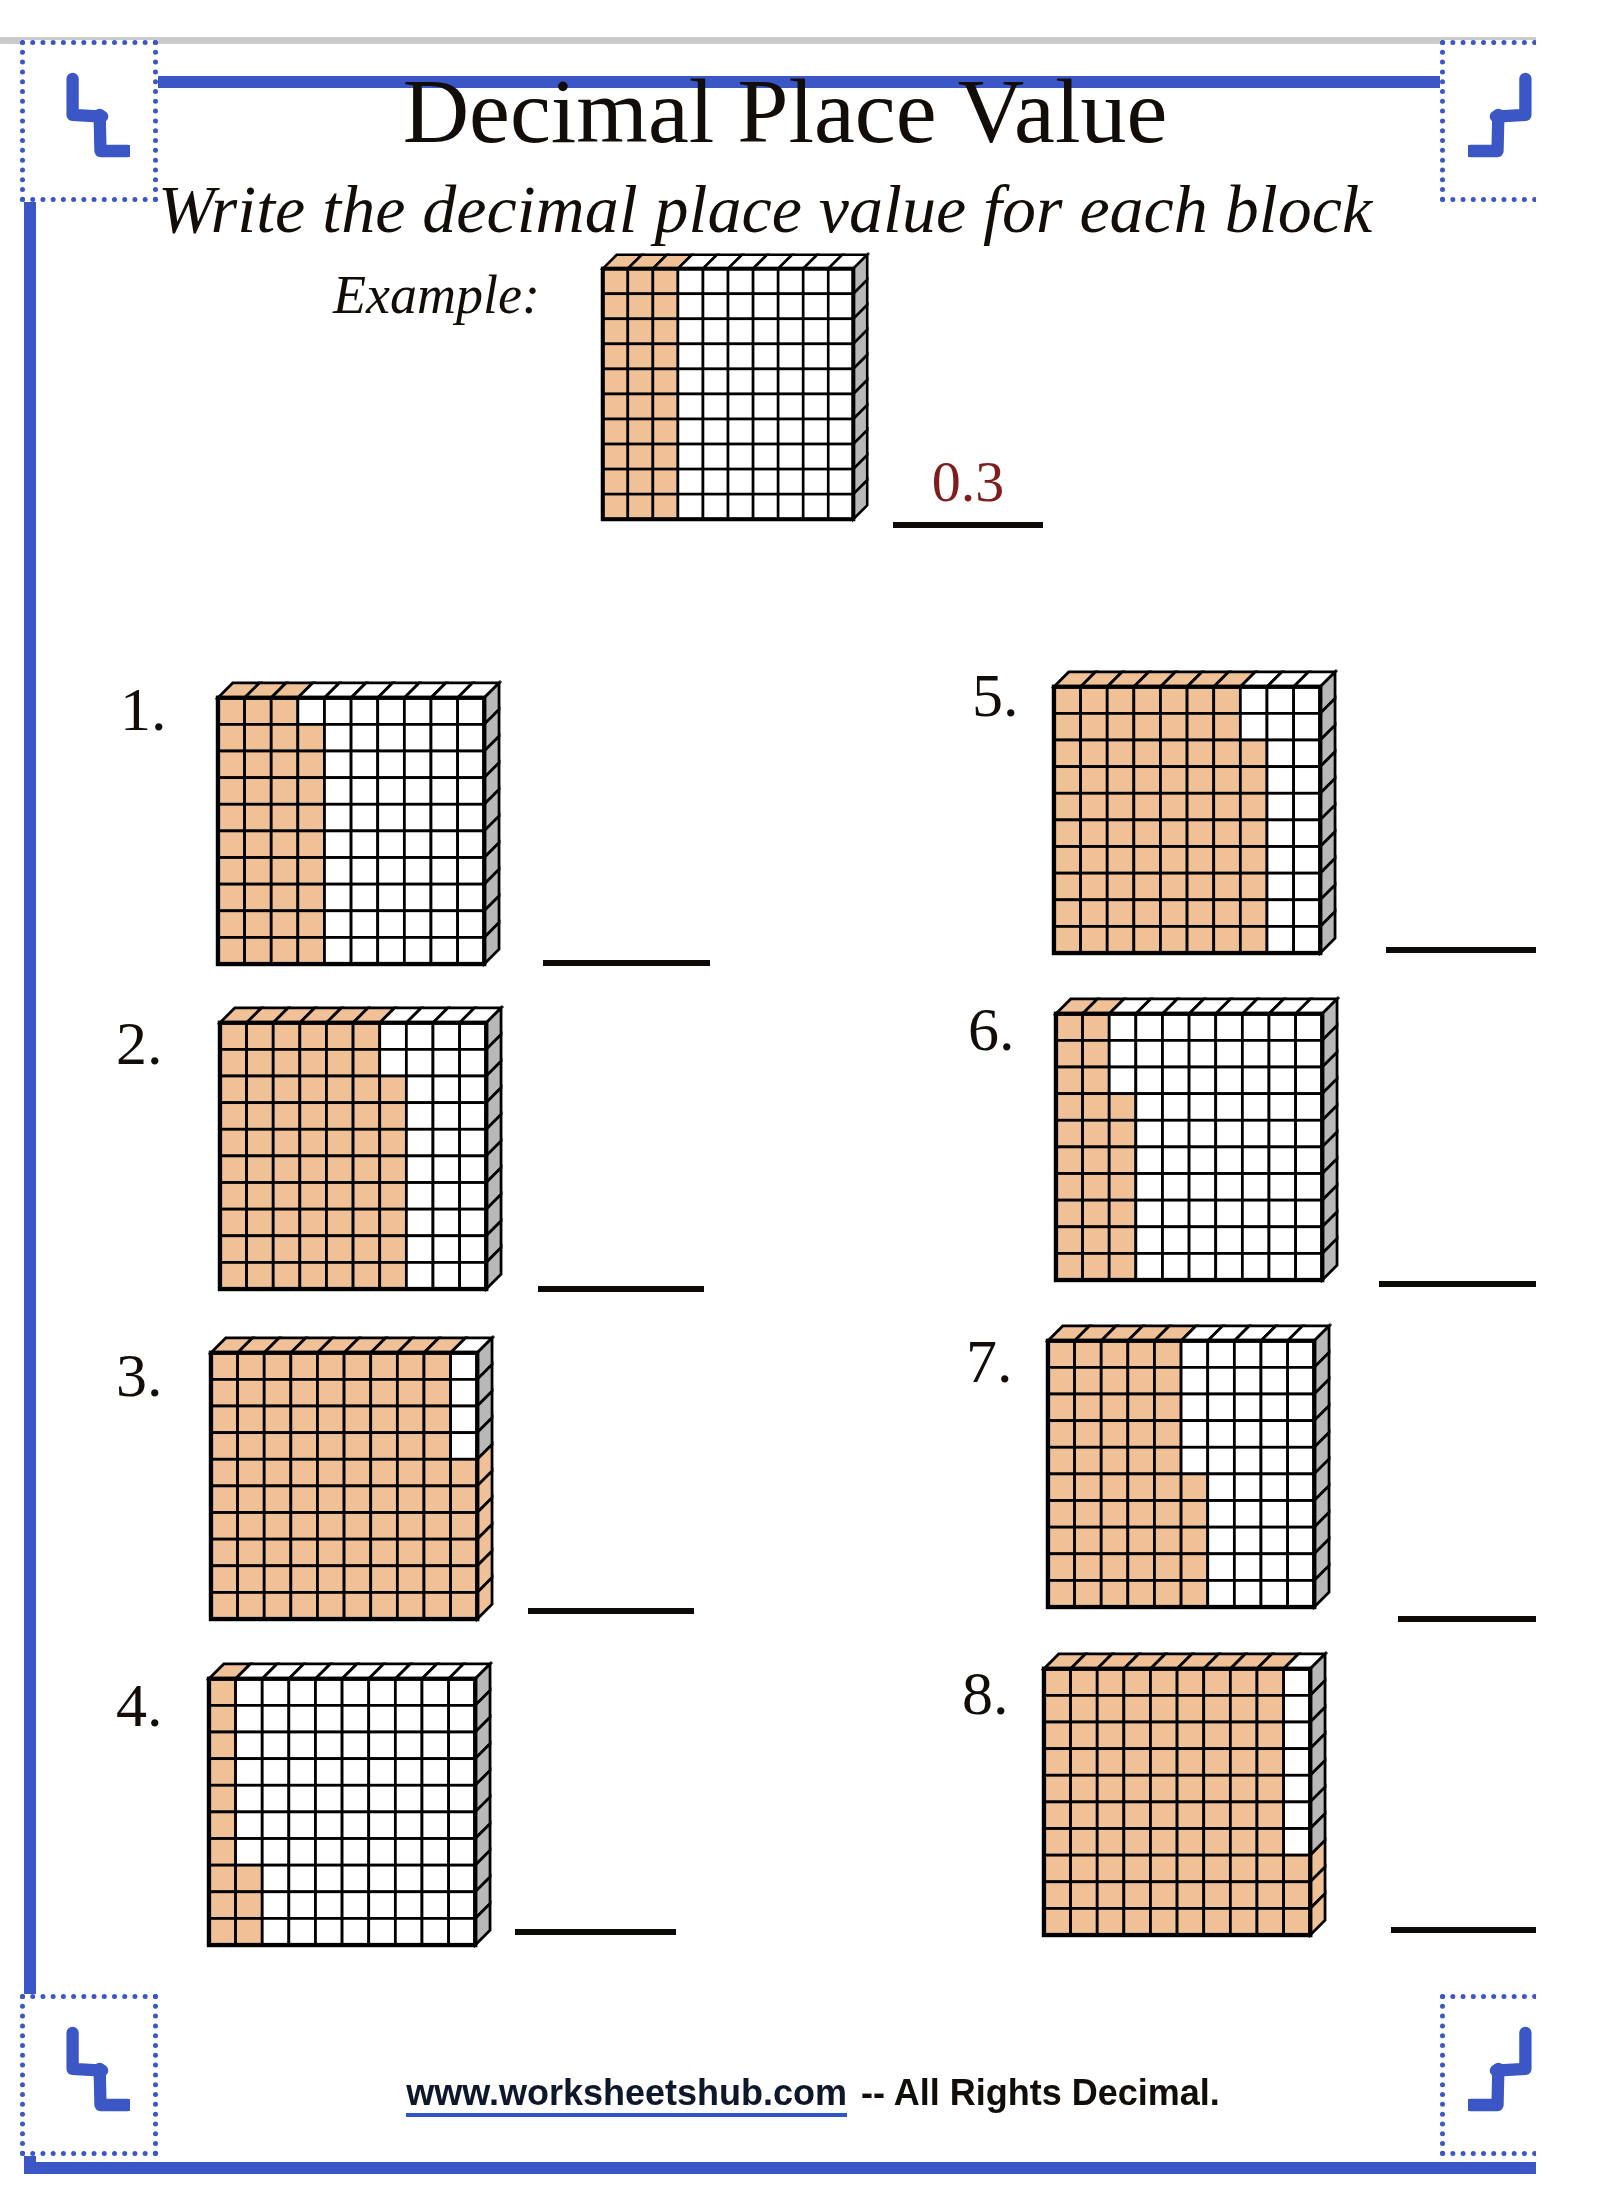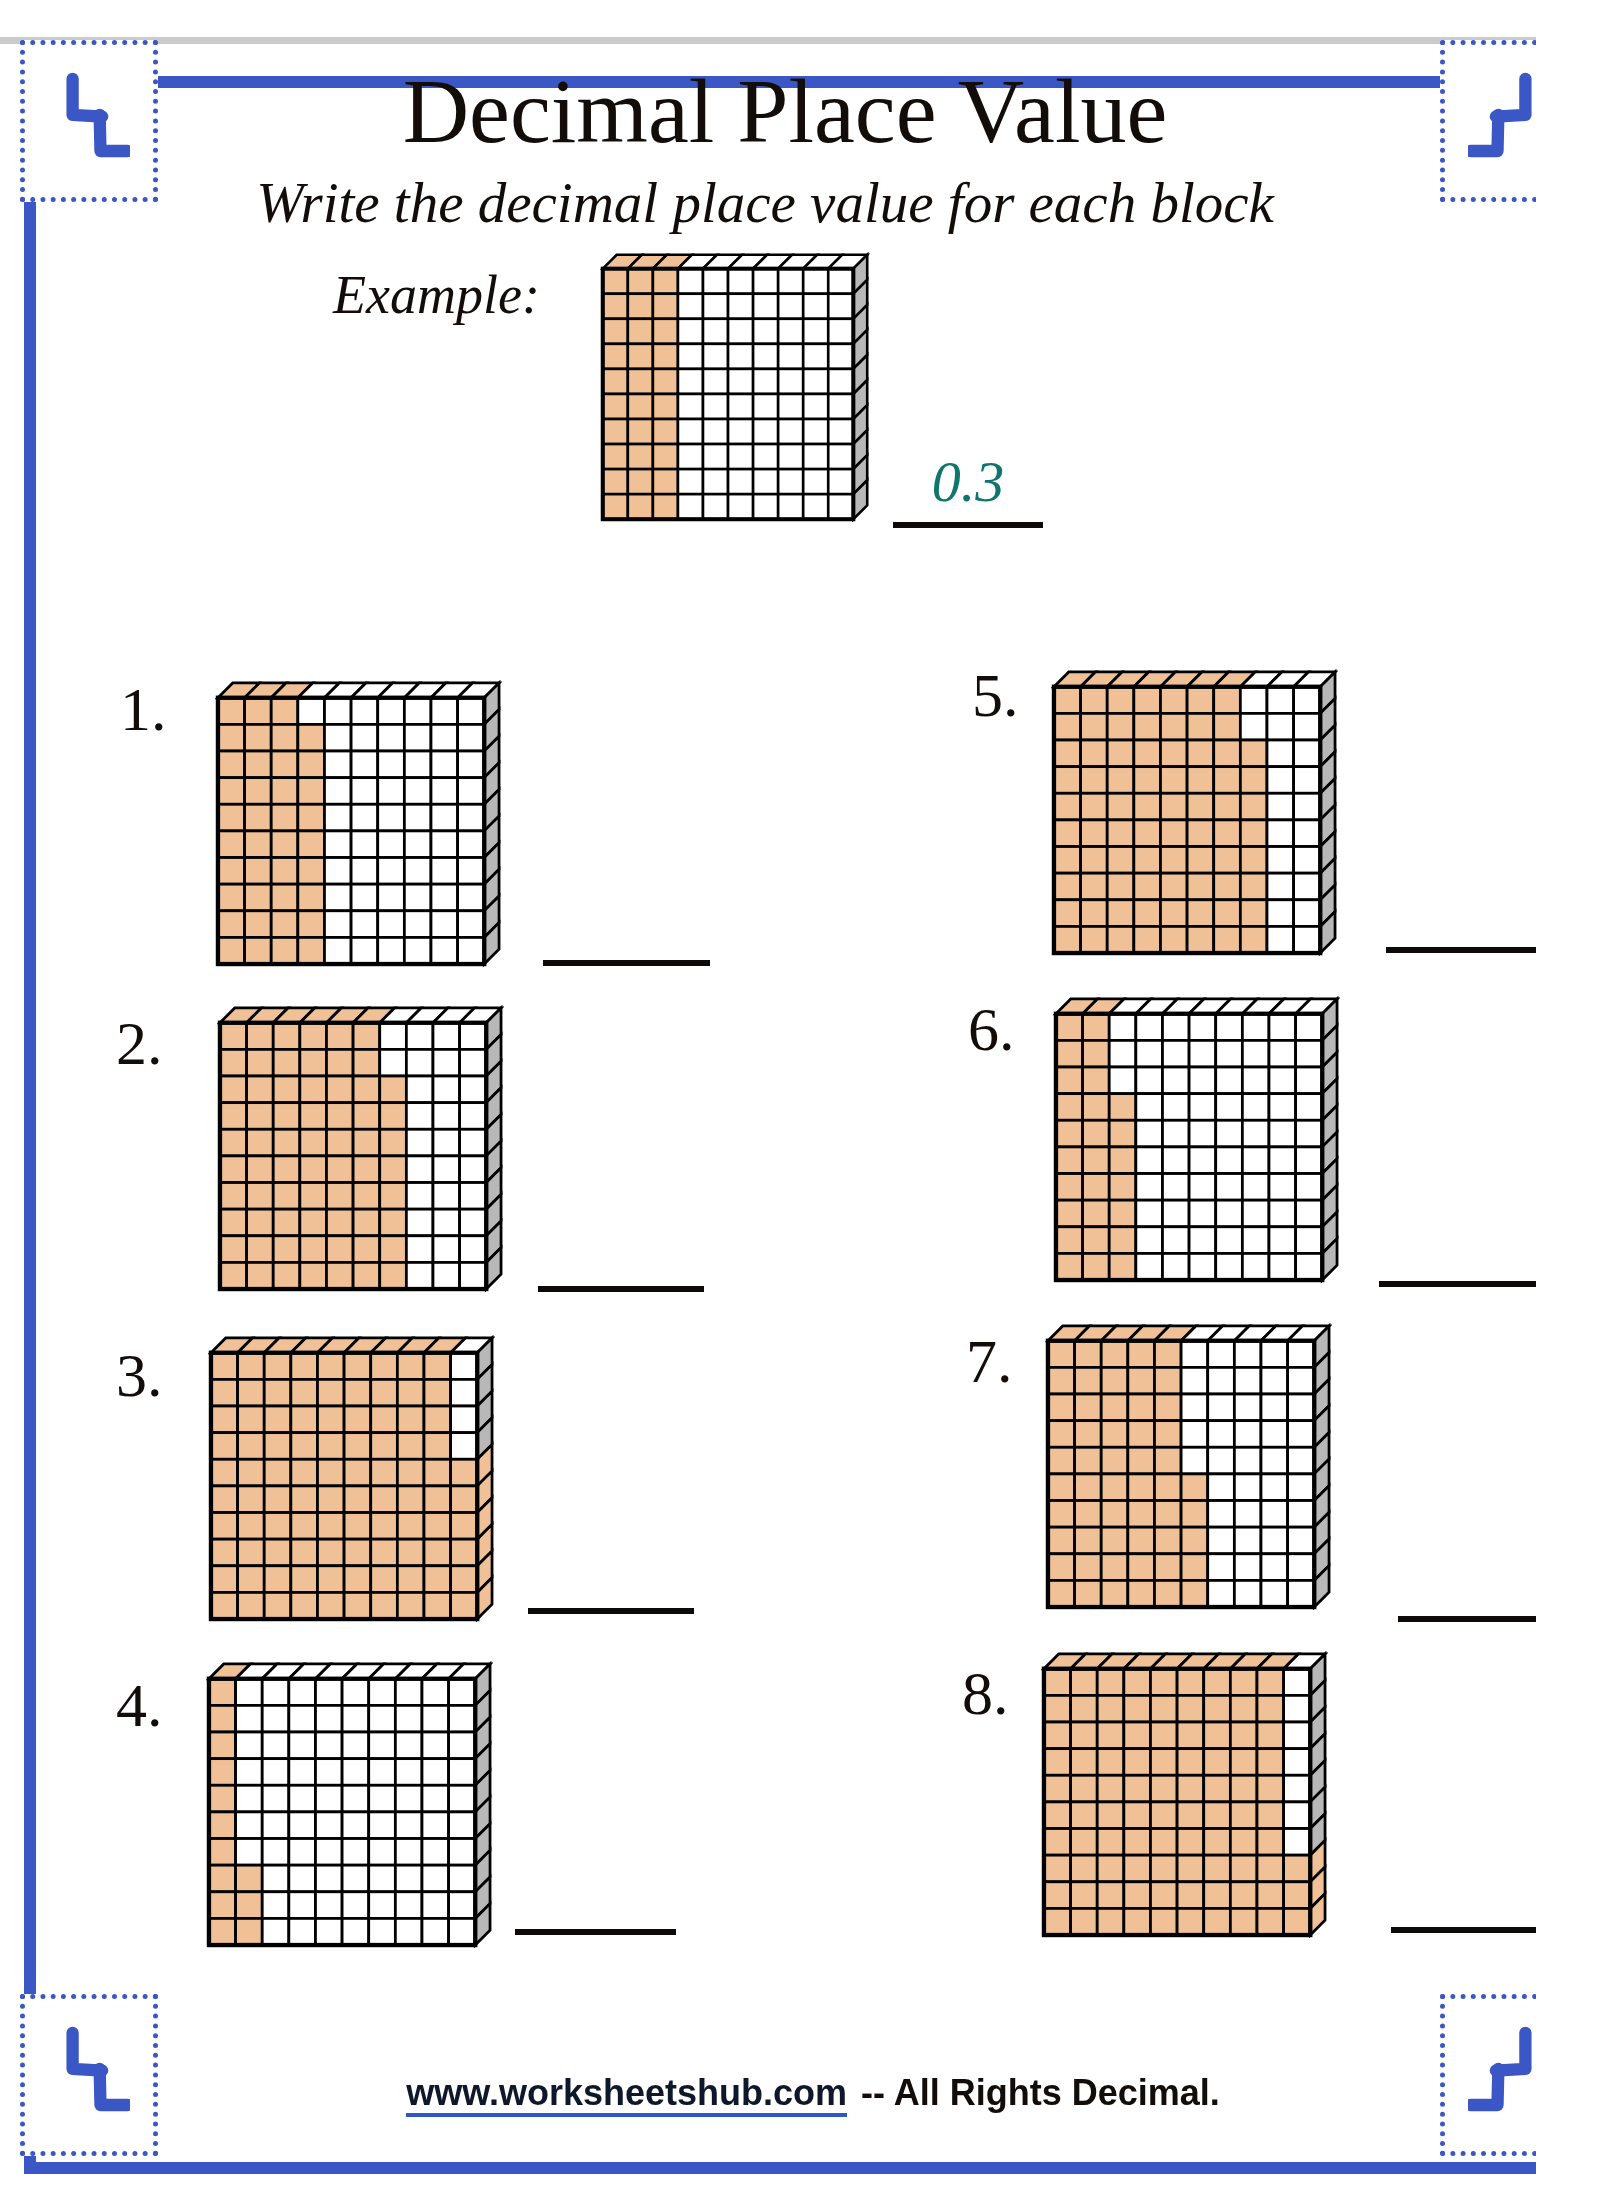--- a/index.html
+++ b/index.html
@@ -10,28 +10,28 @@
          border:12px solid #3b57c6;z-index:1;}
   .stamp{position:absolute;width:128px;height:152px;background:#ffffff;
          border:5px dotted #3b57c6;z-index:3;display:flex;align-items:center;justify-content:center;}
   .stamp.tl{left:20px;top:40px;}
   .stamp.tr{left:1440px;top:40px;transform:scaleX(-1);}
   .stamp.bl{left:20px;top:1994px;}
   .stamp.br{left:1440px;top:1994px;transform:scaleX(-1);}
   .title{position:absolute;left:0;top:58px;width:1570px;text-align:center;
          font-size:92px;color:#120d09;z-index:2;white-space:nowrap;}
   .subtitle{position:absolute;left:0;top:170px;width:1530px;text-align:center;
-         font-size:57px;font-style:italic;color:#120d09;z-index:2;white-space:nowrap;}
+         font-size:68px;font-style:italic;color:#120d09;z-index:2;white-space:nowrap;}
   .example-label{position:absolute;left:333px;top:264px;font-size:54px;font-style:italic;color:#120d09;text-align:center;}
   .grid-box{position:absolute;}
   .grid-box svg{display:block;width:100%;height:100%;}
   .pnum{position:absolute;font-size:62px;color:#120d09;line-height:1;}
   .answer-line{position:absolute;height:6px;background:#0d0a08;}
   .example-answer{position:absolute;left:893px;top:448px;width:150px;text-align:center;
-                  font-size:58px;font-style:italic;color:#0f766e;}
+                  font-size:58px;color:#7f1d1d;}
   .footer{position:absolute;left:0;top:2068px;width:1580px;text-align:center;z-index:2;
           font-family:"Liberation Sans","DejaVu Sans",sans-serif;font-weight:bold;
           font-size:36px;color:#120d09;line-height:1.38;}
   .footer a{color:#0f172a;text-decoration:none;border-bottom:4px solid #2f55c7;margin-left:46px;}
   .footer .suffix{margin-left:14px;}
 </style>
 </head>
 <body>
 
 <div class="page">

